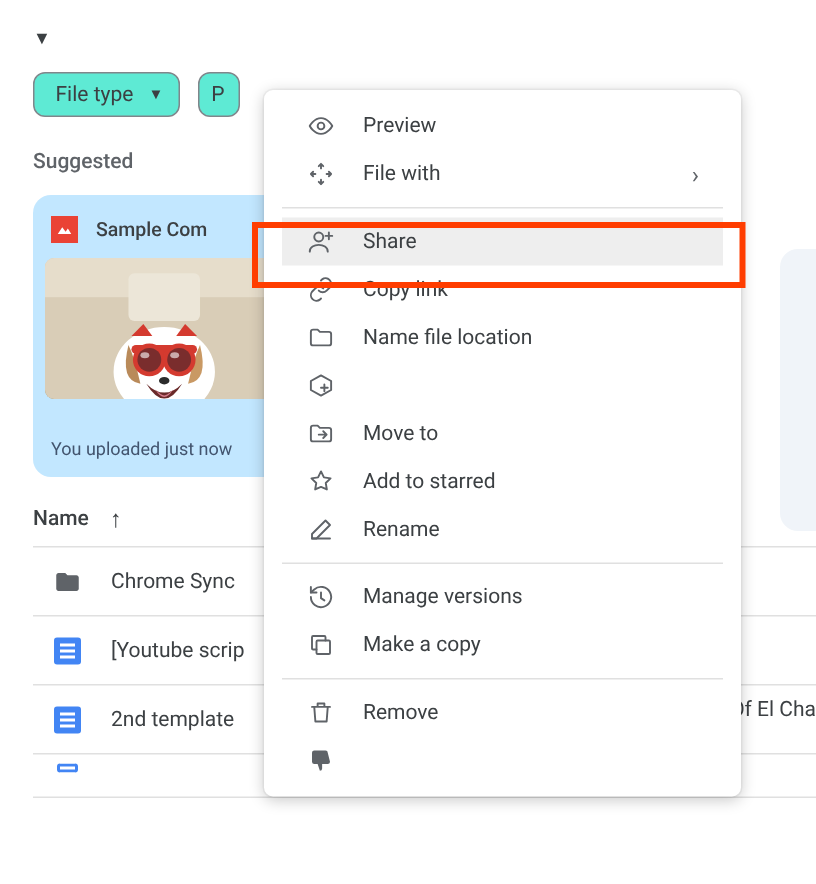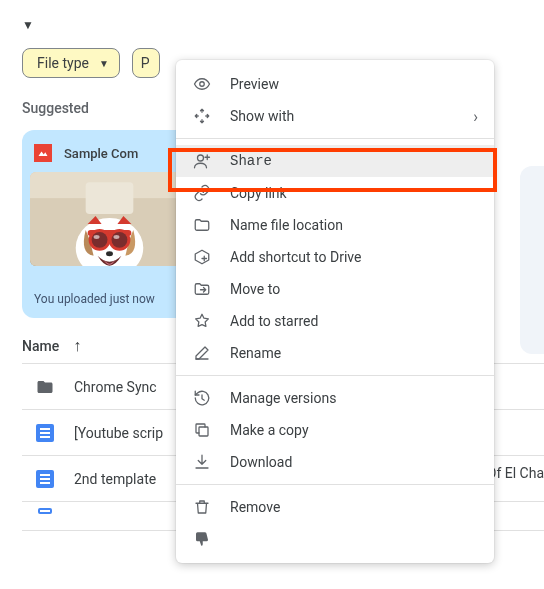--- a/index.html
+++ b/index.html
@@ -40,21 +40,21 @@
     margin-bottom: 22px;
   }
   .chip {
     border: 1px solid #80868b;
     border-radius: 8px;
     padding: 5px 10px 5px 14px;
     display: flex;
     align-items: center;
     gap: 10px;
     color: #3c4043;
-    background: #fef9c3;
+    background: #5eead4;
     font-size: 14px;
     height: 30px;
     cursor: pointer;
   }
   .chip .dd {
     font-size: 10px;
     color: #3c4043;
   }
   .section-label {
     font-size: 14px;
@@ -163,21 +163,21 @@
 
   
   .menu {
     position: absolute;
     left: 176px;
     top: 60px;
     width: 318px;
     background: #fff;
     border-radius: 6px;
     box-shadow: 0 2px 10px rgba(0,0,0,.22), 0 0 0 1px rgba(0,0,0,.04);
-    padding: 8px 0;
+    padding: 8px 12px;
     z-index: 20;
   }
   .mi {
     display: flex;
     align-items: center;
     height: 32px;
     padding: 0 16px;
     gap: 18px;
     font-size: 14px;
     color: #3c4043;
@@ -197,21 +197,20 @@
     font-size: 16px;
     color: #5f6368;
   }
   .msep {
     height: 1px;
     background: #e0e0e0;
     margin: 6px 0;
   }
   .mi.highlight {
     background: #eeeeee;
-    font-family: Liberation Mono, monospace;
   }
   .red-box {
     position: absolute;
     left: 168px;
     top: 148px;
     width: 329px;
     height: 44px;
     border: 4px solid #ff3d00;
     z-index: 30;
     pointer-events: none;
@@ -324,21 +323,21 @@
         </svg>
     </span>
     <span>Preview</span>
   </div>
   <div class="mi">
     <span class="icw">
       <svg class="ico" viewBox="0 0 24 24">
           <path d="M12 3v4M12 21v-4M3 12h4M21 12h-4M12 3l-2 2M12 3l2 2M12 21l-2-2M12 21l2-2M3 12l2-2M3 12l2 2M21 12l-2-2M21 12l-2 2"></path>
         </svg>
     </span>
-    <span>Show with</span>
+    <span>File with</span>
     <span class="chev">›</span>
   </div>
   <div class="msep"></div>
   <div class="mi highlight">
     <span class="icw">
       <svg class="ico" viewBox="0 0 24 24">
           <circle cx="10" cy="8" r="4"></circle>
           <path d="M2 21c0-4 4-6 8-6s8 2 8 6"></path>
           <path d="M19 4v6M16 7h6"></path>
         </svg>
@@ -362,21 +361,20 @@
     </span>
     <span>Name file location</span>
   </div>
   <div class="mi">
     <span class="icw">
       <svg class="ico" viewBox="0 0 24 24">
           <path d="M12 3 L3 8v8l9 5 9-5V8z"></path>
           <path d="M15 11v6M12 14h6" stroke-width="1.7"></path>
         </svg>
     </span>
-    <span>Add shortcut to Drive</span>
   </div>
   <div class="mi">
     <span class="icw">
       <svg class="ico" viewBox="0 0 24 24">
           <path d="M3 7a2 2 0 0 1 2-2h4l2 2h8a2 2 0 0 1 2 2v8a2 2 0 0 1-2 2H5a2 2 0 0 1-2-2V7z"></path>
           <path d="M10 13h6M14 10l3 3-3 3"></path>
         </svg>
     </span>
     <span>Move to</span>
   </div>
@@ -410,28 +408,20 @@
   </div>
   <div class="mi">
     <span class="icw">
       <svg class="ico" viewBox="0 0 24 24">
           <rect x="8" y="8" width="12" height="12" rx="1"></rect>
           <path d="M16 8V5a1 1 0 0 0-1-1H5a1 1 0 0 0-1 1v10a1 1 0 0 0 1 1h3"></path>
         </svg>
     </span>
     <span>Make a copy</span>
   </div>
-  <div class="mi">
-    <span class="icw">
-      <svg class="ico" viewBox="0 0 24 24">
-          <path d="M12 3v12M7 10l5 5 5-5M4 20h16"></path>
-        </svg>
-    </span>
-    <span>Download</span>
-  </div>
   <div class="msep"></div>
   <div class="mi">
     <span class="icw">
       <svg class="ico" viewBox="0 0 24 24">
           <path d="M4 7h16M9 7V4h6v3M6 7l1 13h10l1-13"></path>
         </svg>
     </span>
     <span>Remove</span>
   </div>
   <div class="mi">

